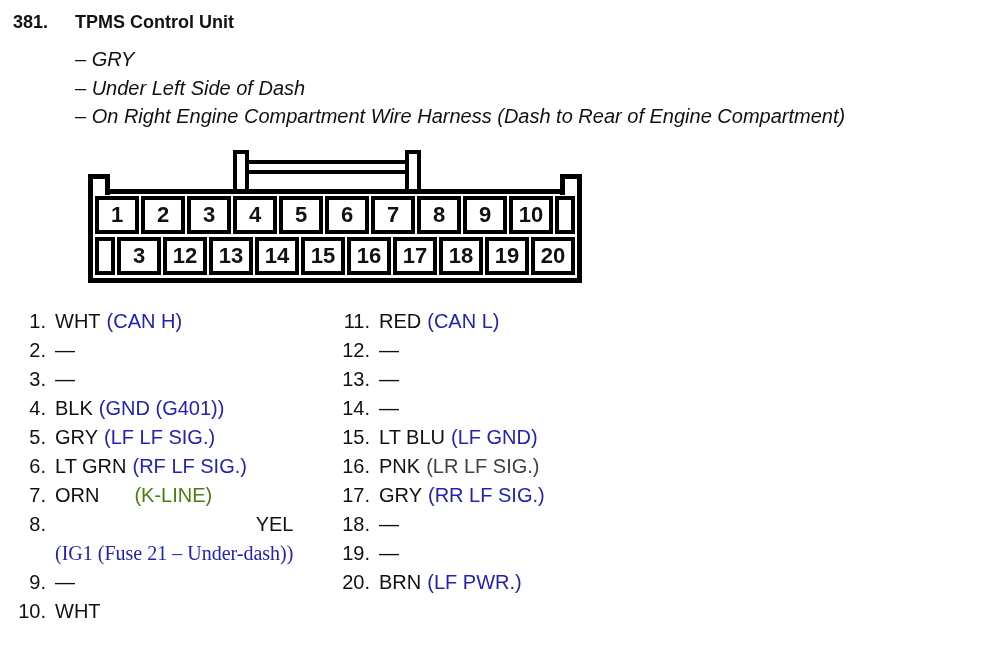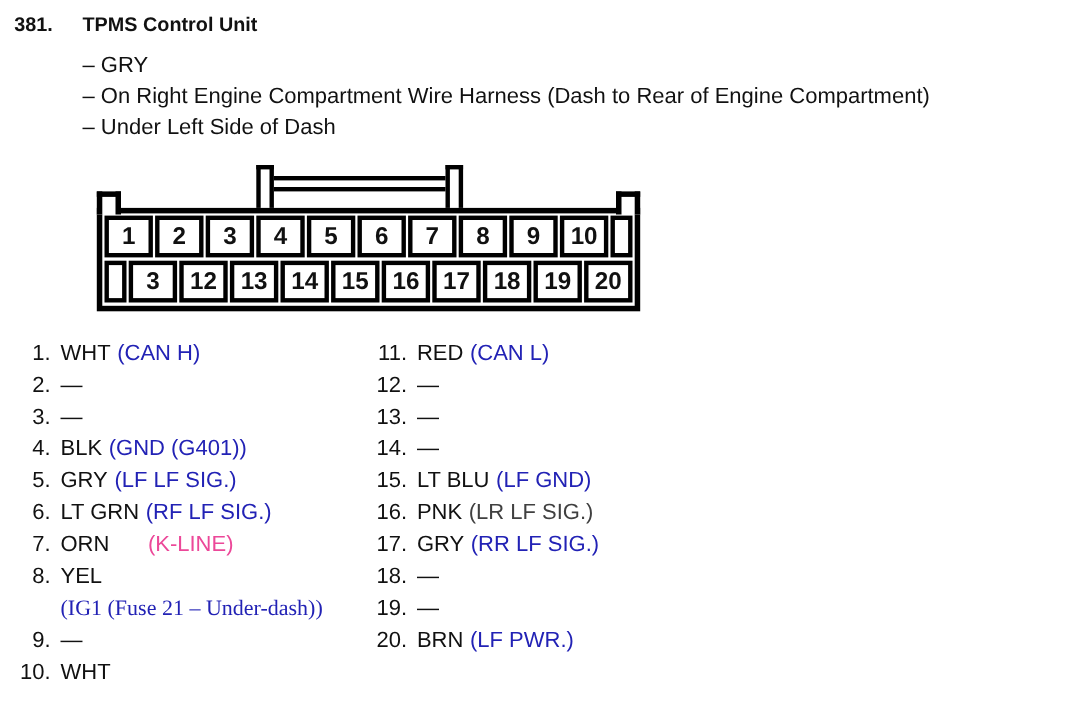--- a/index.html
+++ b/index.html
@@ -18,21 +18,21 @@
     padding: 9px 0 0 13px;
     font-weight: bold;
     font-size: 18px;
     line-height: 27px;
   }
   .title-num { width: 62px; }
   .bullets {
     margin: 9px 0 0 75px;
     font-size: 20px;
   }
-  .bullet { line-height: 28.5px; white-space: nowrap; }
+  .bullet { line-height: 28.5px; white-space: nowrap; font-style: italic; }
 
   
   .connector {
     position: relative;
     margin: 19px 0 0 88px;
     width: 494px;
     height: 133px;
   }
   .latch-bar {
     position: absolute;
@@ -96,36 +96,36 @@
     margin: 24px 0 0 13px;
     font-size: 20px;
   }
   .pin-col.left  { width: 324px; }
   .pin-row { display: flex; line-height: 29px; }
   .pin-num {
     width: 33px;
     flex-shrink: 0;
     text-align: right;
   }
-  .pin-body { margin-left: 9px; }
+  .pin-body { margin-left: 9px; text-align: right; }
   .sig  { margin-left: 6px; }
   .sig, .sig2 { color: #2222b5; }
 </style>
 </head>
 <body>
 
 <div class="title-row">
   <span class="title-num">381.</span>
   <span>TPMS Control Unit</span>
 </div>
 
 <div class="bullets">
   <div class="bullet">– GRY</div>
+  <div class="bullet">– Under Left Side of Dash</div>
   <div class="bullet">– On Right Engine Compartment Wire Harness (Dash to Rear of Engine Compartment)</div>
-  <div class="bullet">– Under Left Side of Dash</div>
 </div>
 
 <div class="connector">
   <div class="latch-bar"></div>
   <div class="latch-post left"></div>
   <div class="latch-post right"></div>
   <div class="conn-body">
     <div class="cells top">
       <div class="cell">1</div>
       <div class="cell">2</div>
@@ -179,21 +179,21 @@
     <div class="pin-row">
       <span class="pin-num">5.</span>
       <span class="pin-body"><span class="wire">GRY</span><span class="sig" style="color: rgb(34, 34, 181);">(LF LF SIG.)</span></span>
     </div>
     <div class="pin-row">
       <span class="pin-num">6.</span>
       <span class="pin-body"><span class="wire">LT GRN</span><span class="sig" style="color: rgb(34, 34, 181);">(RF LF SIG.)</span></span>
     </div>
     <div class="pin-row">
       <span class="pin-num">7.</span>
-      <span class="pin-body"><span class="wire">ORN</span><span class="sig" style="color: #ec4899; margin-left: 35px;">(K-LINE)</span></span>
+      <span class="pin-body"><span class="wire">ORN</span><span class="sig" style="color: #4d7c0f; margin-left: 35px;">(K-LINE)</span></span>
     </div>
     <div class="pin-row">
       <span class="pin-num">8.</span>
       <span class="pin-body">
         <div class="wire">YEL</div>
         <div class="sig2" style="color: rgb(34, 34, 181); font-family: Liberation Serif, serif;">(IG1 (Fuse 21 – Under-dash))</div>
       </span>
     </div>
     <div class="pin-row">
       <span class="pin-num">9.</span>

